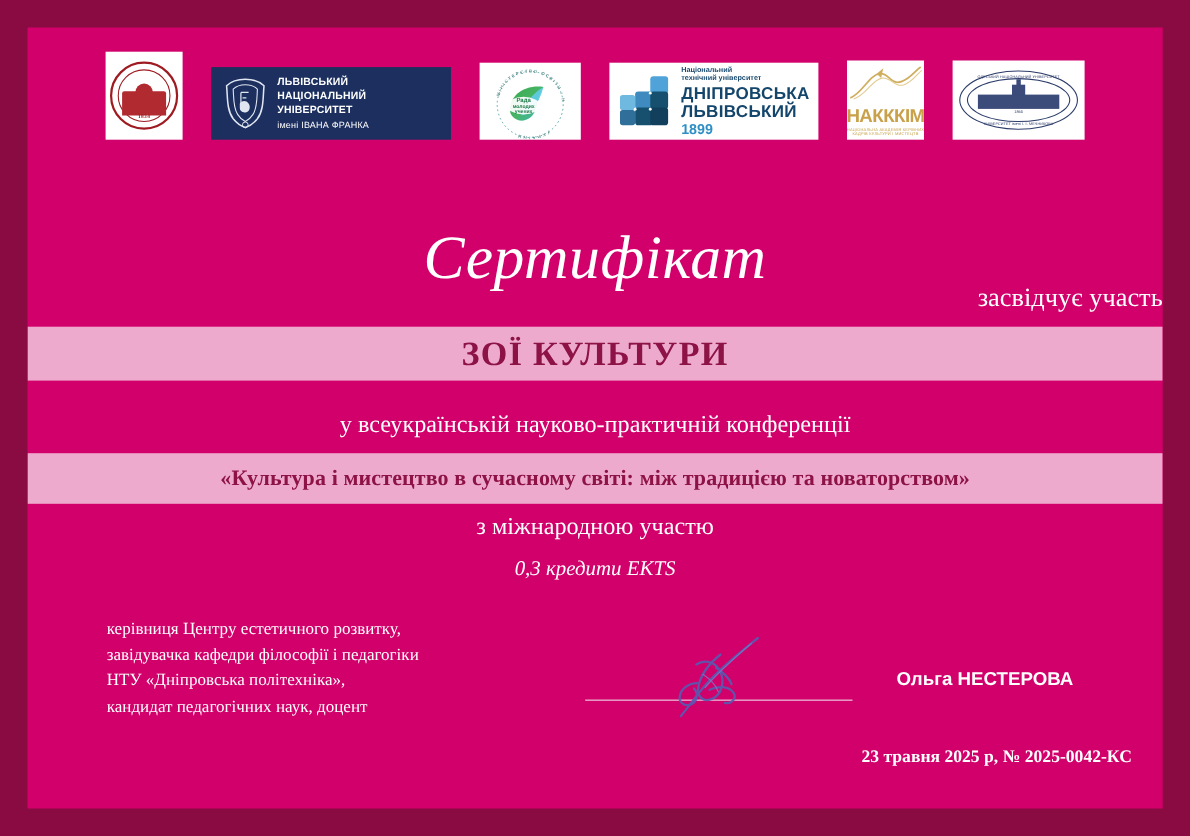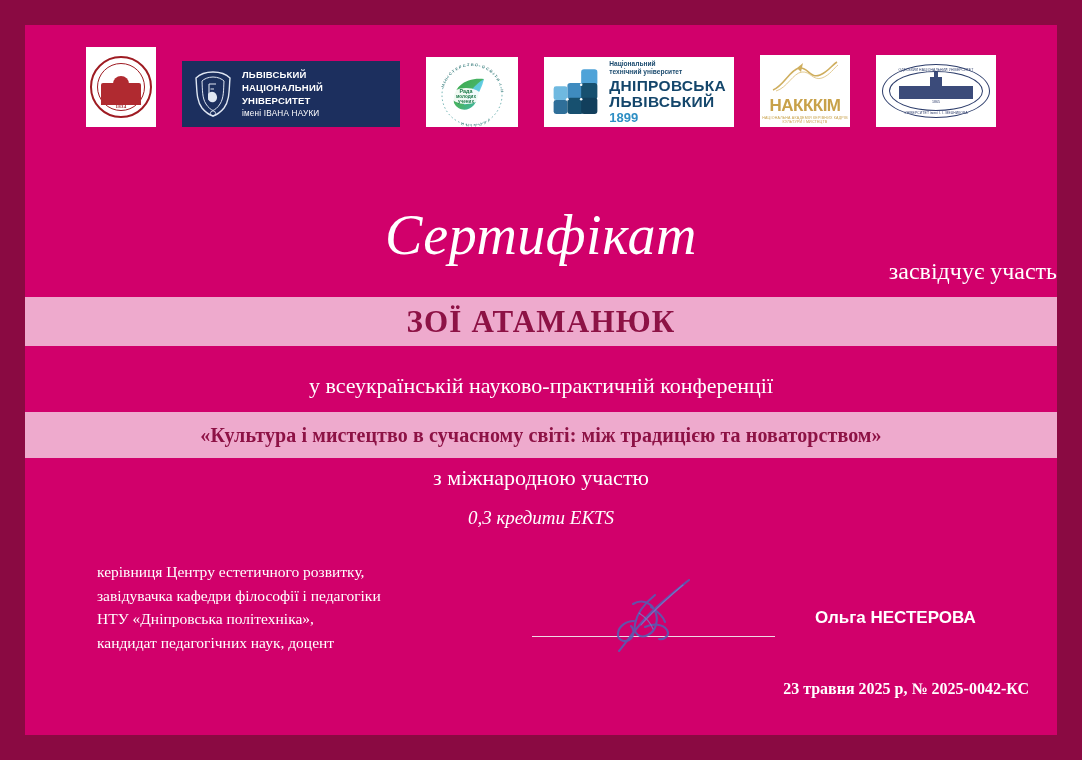--- a/index.html
+++ b/index.html
@@ -116,21 +116,21 @@
     font-family: "Liberation Sans", sans-serif;
     font-size: 15.5px; color: #14466b; font-weight: bold;
     letter-spacing: .3px; line-height: 1.02;
   }
   .dnipro-year {
     font-family: "Liberation Sans", sans-serif;
     font-size: 13px; color: #2e8fc4; font-weight: bold; margin-top: 1px;
   }
 
   
-  .logo-nakkkim { width: 90px; height: 72px; }
+  .logo-nakkkim { width: 70px; height: 72px; }
   .nak-word {
     font-family: "Liberation Sans", sans-serif;
     font-size: 17px; color: #c8a14a; font-weight: bold; letter-spacing: -.5px;
     line-height: 1;
   }
   .nak-sub {
     font-size: 3.6px; color: #c8a14a; letter-spacing: .2px;
     font-family: "Liberation Sans", sans-serif; margin-top: 2px;
   }
 
@@ -323,21 +323,21 @@
         <svg class="lviv-crest" viewBox="0 0 42 48">
           <path d="M21 2 C13 2 7 5 4 8 C5 18 4 30 10 38 C14 43 18 45 21 46 C24 45 28 43 32 38 C38 30 37 18 38 8 C35 5 29 2 21 2 Z" fill="none" stroke="#dfe6f2" stroke-width="1.4"></path>
           <path d="M21 7 C16 7 12 9 10 11 C10.5 19 10 28 14 34 C16.5 38 19 39.5 21 40.5 C23 39.5 25.5 38 28 34 C32 28 31.5 19 32 11 C30 9 26 7 21 7 Z" fill="none" stroke="#dfe6f2" stroke-width="1"></path>
           <path d="M17 14 L17 30 M17 14 L24 14 M18.5 19 L22 19" stroke="#dfe6f2" stroke-width="1.1" fill="none"></path>
           <path d="M16 24 C18 21 22 21 24 24 C26 27 25 31 22 32 C19 33 16 31 16 28 Z" fill="#dfe6f2"></path>
           <circle cx="21" cy="43.5" r="2.6" fill="none" stroke="#dfe6f2" stroke-width=".9"></circle>
         </svg>
         <div class="lviv-text">
           <div>ЛЬВІВСЬКИЙ</div>
           <div>НАЦІОНАЛЬНИЙ УНІВЕРСИТЕТ</div>
-          <div class="l3">імені ІВАНА НАУКИ</div>
+          <div class="l3">імені ІВАНА ФРАНКА</div>
         </div>
       </div>
 
       <div class="logo-box logo-rada">
         <svg viewBox="0 0 92 70" width="92" height="70">
           <defs>
             <path id="ringTop" d="M 17,38 A 29,29 0 0 1 75,38"></path>
             <path id="ringBot" d="M 75,38 A 29,29 0 0 1 17,38"></path>
             <linearGradient id="leafG" x1="0" y1="0" x2="1" y2="1">
               <stop offset="0%" stop-color="#3aa94a"></stop>
@@ -407,21 +407,21 @@
           <div class="odesa-bot">УНІВЕРСИТЕТ імені І. І. МЕЧНИКОВА</div>
         </div>
       </div>
 
     </div>
 
     <div class="cert-title">Сертифікат</div>
     <div class="cert-subtitle">засвідчує участь</div>
 
     <div class="band band-name">
-      <span class="band-text">ЗОЇ АТАМАНЮК</span>
+      <span class="band-text">ЗОЇ КУЛЬТУРИ</span>
     </div>
 
     <div class="line-conf-type">у всеукраїнській науково-практичній конференції</div>
 
     <div class="band band-conf">
       <span class="band-text">«Культура і мистецтво в сучасному світі: між традицією та новаторством»</span>
     </div>
 
     <div class="line-intl">з міжнародною участю</div>
     <div class="line-credits">0,3 кредити ЕКТS</div>

